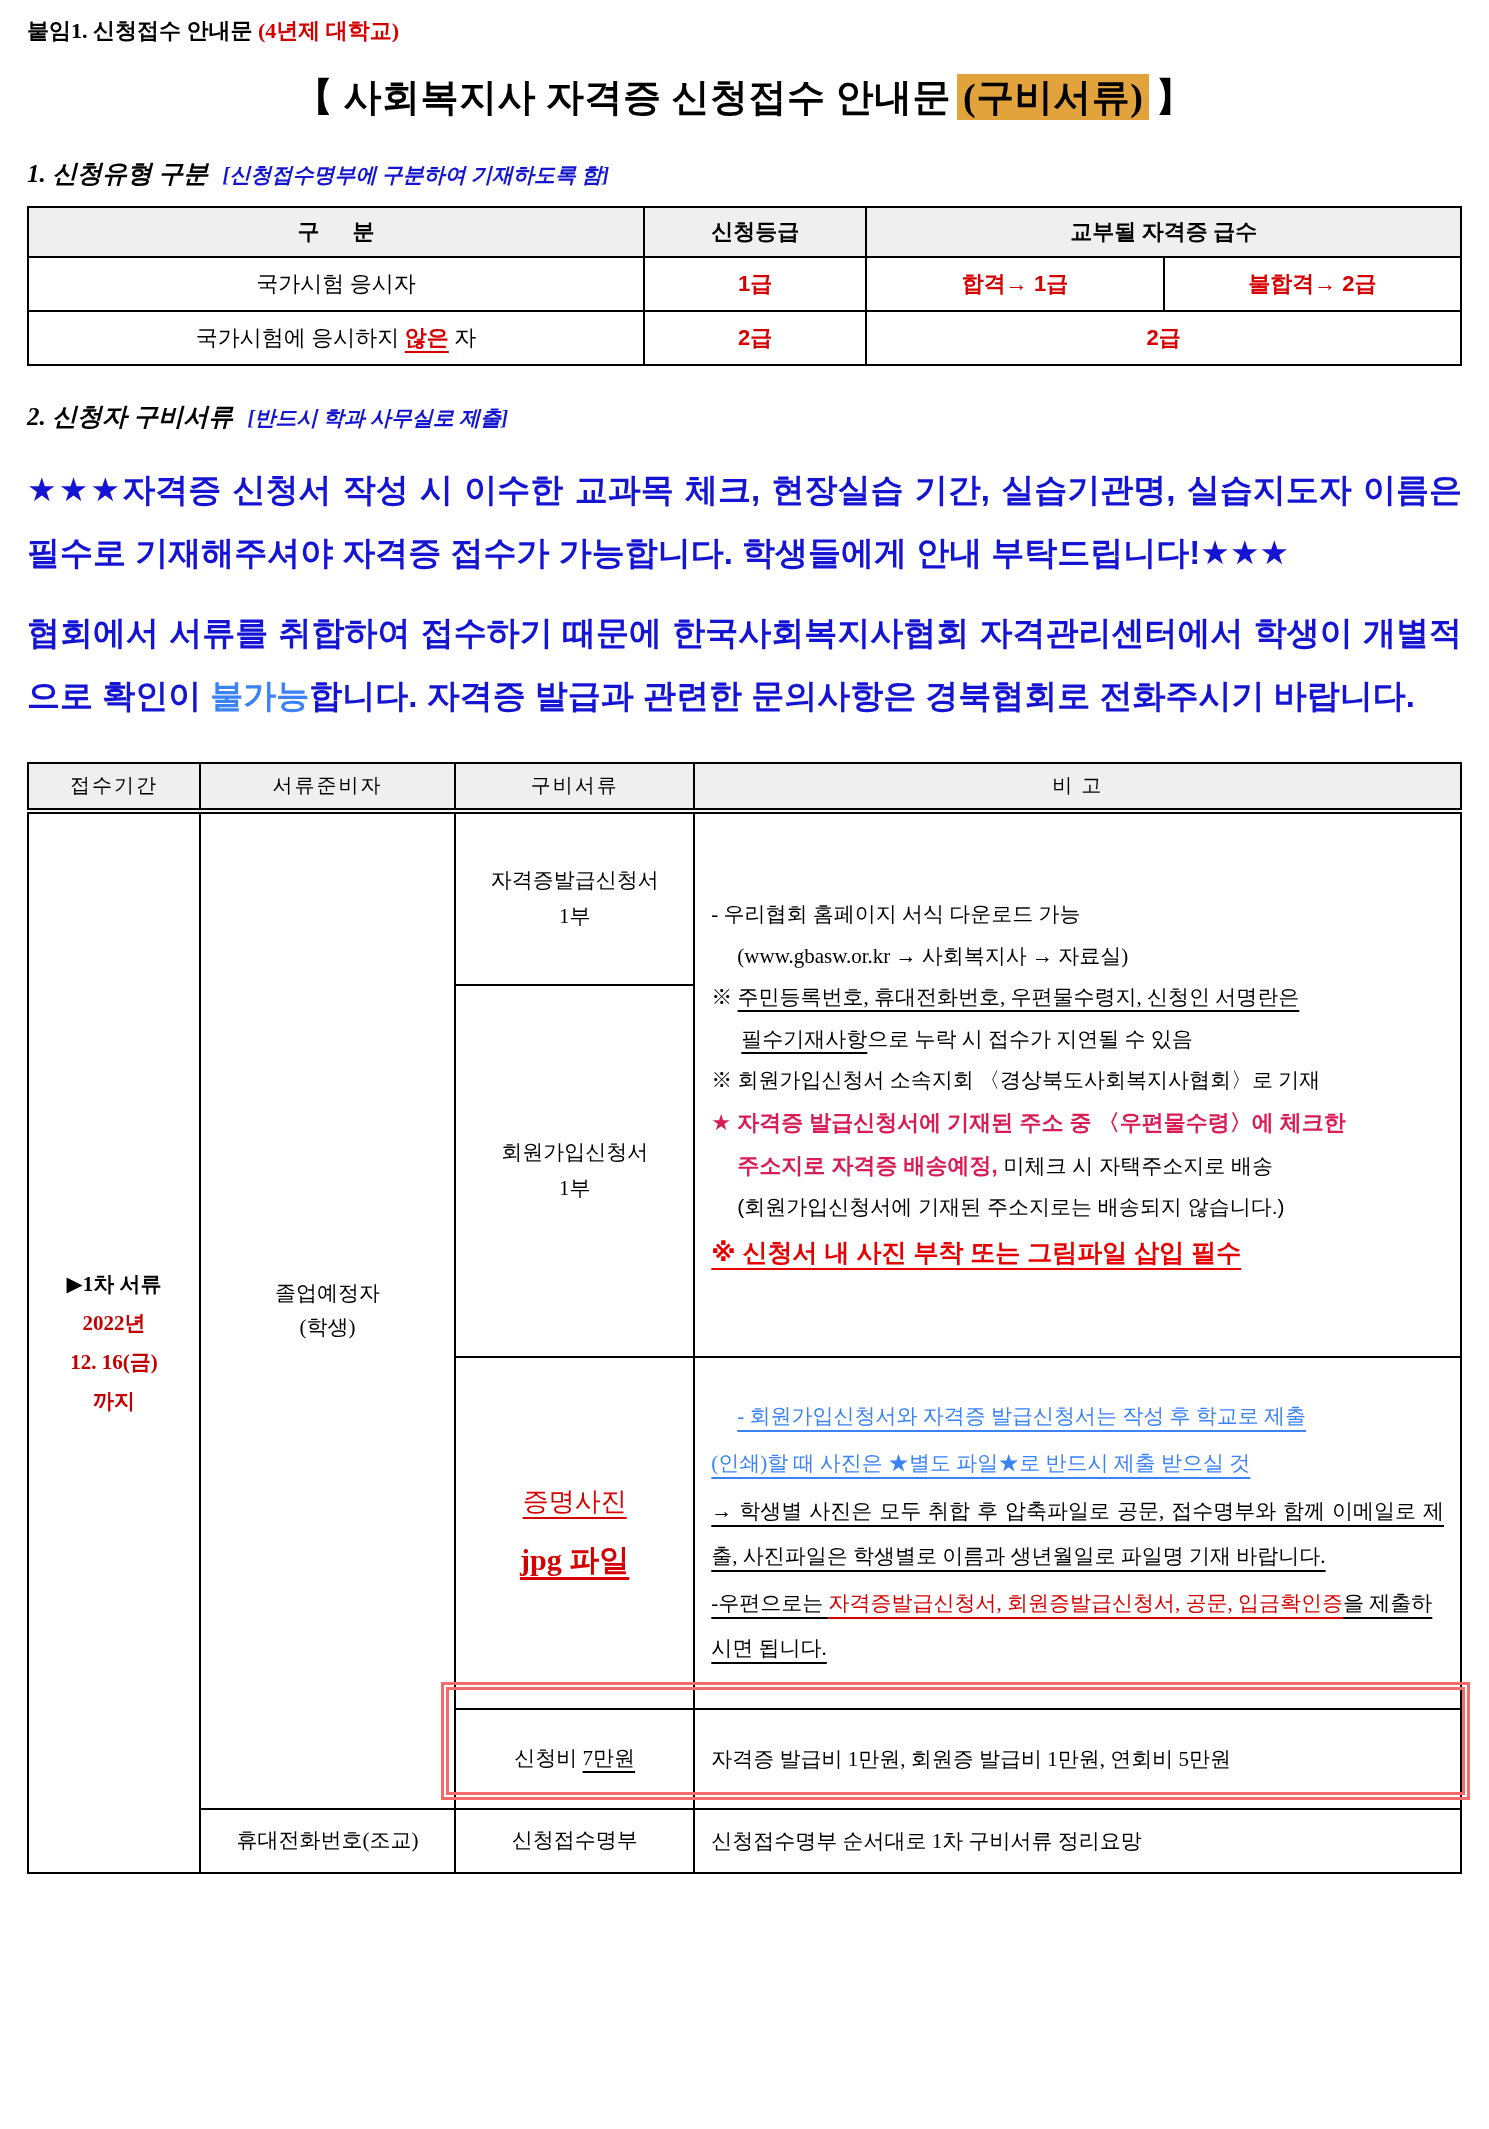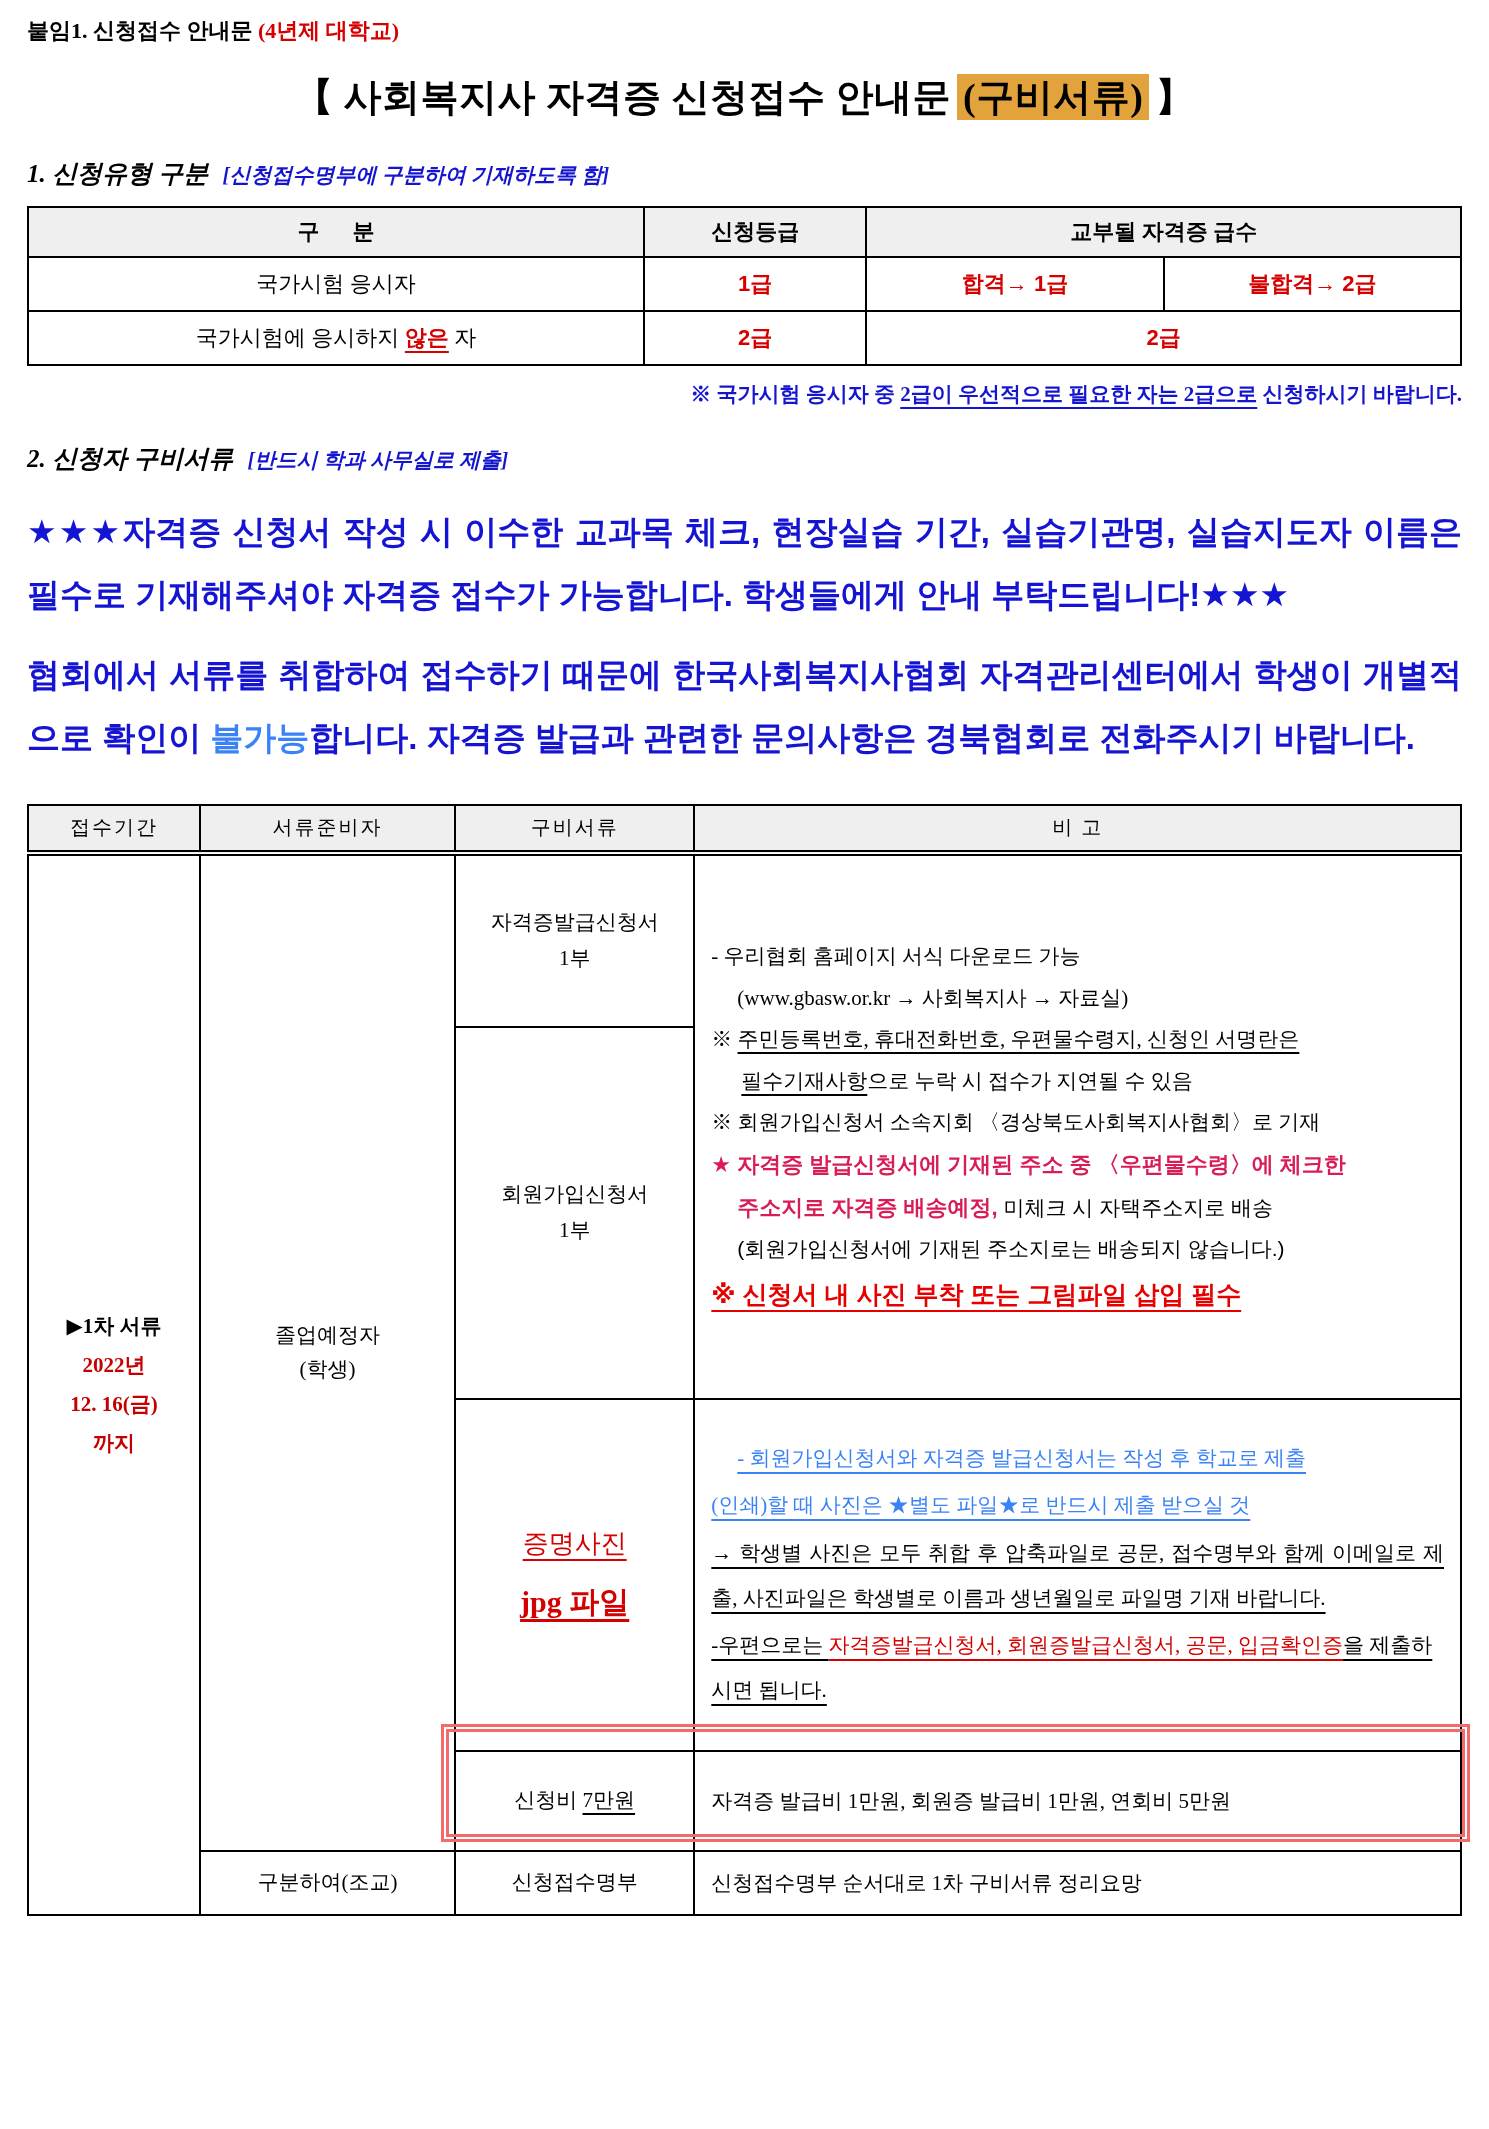--- a/index.html
+++ b/index.html
@@ -115,23 +115,20 @@
       <tr>
         <td>
           <span>국가시험에 응시하지 </span><span class="red u" style="font-weight:bold">않은</span><span> 자</span>
         </td>
         <td class="redb">2급</td>
         <td class="redb" colspan="2">2급</td>
       </tr>
     </tbody>
   </table>
 
-  <div class="t1-note">
-    <span>※ 국가시험 응시자 중 </span><span class="u">2급이 우선적으로 필요한 자는 2급으로</span><span> 신청하시기 바랍니다.</span>
-  </div>
 
   <div class="sec">
     <span>2. 신청자 구비서류</span>
     <span class="note">[반드시 학과 사무실로 제출]</span>
   </div>
 
   <div class="notice">★★★자격증 신청서 작성 시 이수한 교과목 체크, 현장실습 기간, 실습기관명, 실습지도자 이름은 필수로 기재해주셔야 자격증 접수가 가능합니다. 학생들에게 안내 부탁드립니다!★★★</div>
   <div class="notice" style="margin-top:18px">
     <span>협회에서 서류를 취합하여 접수하기 때문에 한국사회복지사협회 자격관리센터에서 학생이 개별적으로 확인이 </span><span class="nred">불가능</span><span>합니다. 자격증 발급과 관련한 문의사항은 경북협회로 전화주시기 바랍니다.</span>
   </div>
@@ -209,21 +206,21 @@
         </tr>
 
         <tr>
           <td class="doc r4h">
             <span>신청비 </span><span class="u">7만원</span>
           </td>
           <td class="fee-remark">자격증 발급비 1만원, 회원증 발급비 1만원, 연회비 5만원</td>
         </tr>
 
         <tr>
-          <td class="prep">구분하여(조교)</td>
+          <td class="prep">휴대전화번호(조교)</td>
           <td class="doc r5h">신청접수명부</td>
           <td class="fee-remark">신청접수명부 순서대로 1차 구비서류 정리요망</td>
         </tr>
       </tbody>
     </table>
     <div class="fee-box"></div>
   </div>
 
 </div>
 

